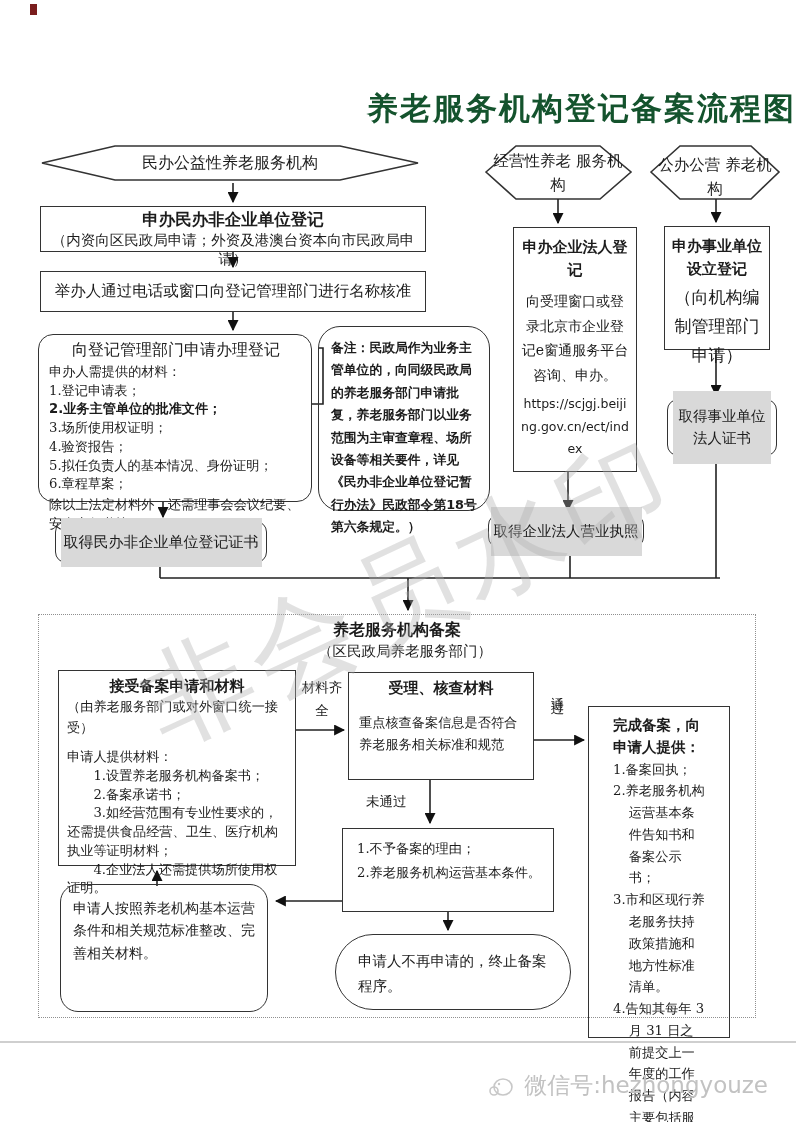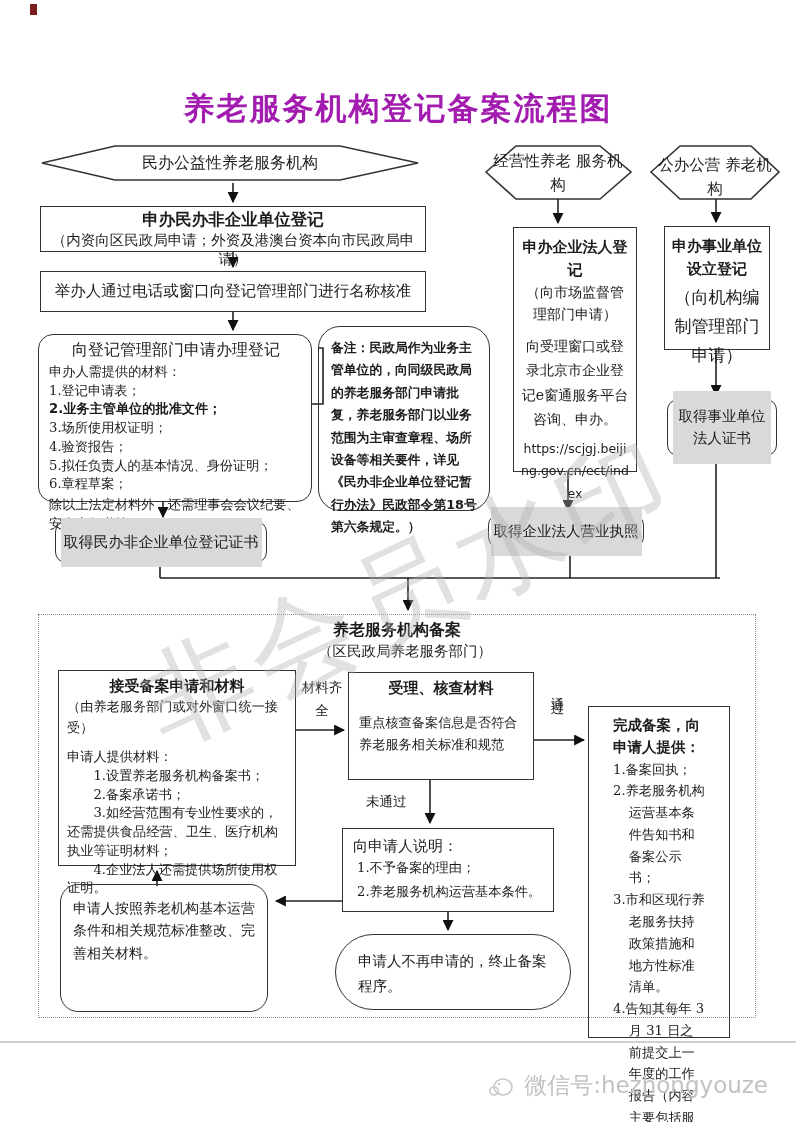--- a/index.html
+++ b/index.html
@@ -8,22 +8,22 @@
   svg.lines{position:absolute;left:0;top:0;z-index:1;}
   .abs{position:absolute;z-index:2;box-sizing:border-box;}
   .box{border:1.6px solid #333;background:transparent;}
   .dottedbox{border:1.4px dotted #8f8f8f;}
   .rounded{border-radius:11px;}
   .rounded-lg{border-radius:22px;}
   .stadium{border-radius:40px;}
   .ctr{display:flex;align-items:center;justify-content:center;text-align:center;flex-direction:column;}
   .btitle{font-family:"DejaVu Sans","Liberation Sans",sans-serif;font-weight:bold;}
   .hl{background:#d9d9d9;padding:15px 3px;}
-  h1#title{position:absolute;left:0;top:88px;width:100%;margin:0;text-align:center;z-index:2;
-     font-size:31px;letter-spacing:2px;font-weight:bold;color:#a21caf;
+  h1#title{position:absolute;left:0;top:88px;width:100%;margin:0;text-align:right;z-index:2;
+     font-size:31px;letter-spacing:2px;font-weight:bold;color:#14532d;
      font-family:"DejaVu Serif","Liberation Serif",serif;}
   .hextext{font-size:15.5px;line-height:1.55;}
   .item{font-size:13.2px;line-height:1.42;}
   .hang{padding-left:1.2em;text-indent:-1.2em;}
   .ind2{text-indent:2em;}
   .wm{position:absolute;z-index:50;pointer-events:none;font-size:108px;letter-spacing:6px;
       color:rgba(175,175,175,0.38);font-family:"DejaVu Sans","Liberation Sans",sans-serif;
       white-space:nowrap;transform:rotate(-25deg);transform-origin:left center;}
   .footer-line{position:absolute;left:0;top:1041px;width:796px;height:2px;background:#cfcfcf;z-index:2;}
   .wechat{position:absolute;right:28px;top:1070px;z-index:2;display:flex;align-items:center;gap:8px;
@@ -97,21 +97,20 @@
   </div>
 
   <div class="abs box rounded ctr" style="left:55px;top:521px;width:212px;height:42px;">
     <span class="hl" style="font-size:15px;">取得民办非企业单位登记证书</span>
   </div>
 
   <div class="abs box rounded-lg btitle" style="left:318px;top:326px;width:172px;height:185px;padding:10px 12px;font-size:12.8px;line-height:1.75;">备注：民政局作为业务主管单位的，向同级民政局的养老服务部门申请批复，养老服务部门以业务范围为主审查章程、场所设备等相关要件，详见《民办非企业单位登记暂行办法》民政部令第18号第六条规定。）</div>
 
   <div class="abs box" style="left:513px;top:227px;width:124px;height:245px;padding:8px 6px;text-align:center;">
     <div class="btitle" style="font-size:15px;line-height:1.5;">申办企业法人登记</div>
-    <div style="font-size:14px;line-height:1.6;">（向市场监督管理部门申请）</div>
     <div style="font-size:14px;line-height:1.75;margin-top:8px;">向受理窗口或登录北京市企业登记e窗通服务平台咨询、申办。</div>
     <div style="font-size:12.5px;line-height:1.8;margin-top:6px;font-family:'DejaVu Sans','Liberation Sans',sans-serif;word-break:break-all;">https://scjgj.beijing.gov.cn/ect/index</div>
   </div>
 
   <div class="abs box rounded ctr" style="left:488px;top:514px;width:156px;height:34px;">
     <span class="hl" style="font-size:14.5px;">取得企业法人营业执照</span>
   </div>
 
   <div class="abs box" style="left:664px;top:226px;width:106px;height:124px;padding:8px 6px;text-align:center;">
     <div class="btitle" style="font-size:15px;line-height:1.5;">申办事业单位设立登记</div>
@@ -148,21 +147,20 @@
 
   <div class="abs box" style="left:588px;top:658px;width:142px;height:332px;padding:8px 24px;margin-top:48px;">
     <div class="btitle" style="font-size:14.5px;line-height:1.5;">完成备案，向申请人提供：</div>
     <div class="item hang" style="line-height:1.65;">1.备案回执；</div>
     <div class="item hang" style="line-height:1.65;">2.养老服务机构运营基本条件告知书和备案公示书；</div>
     <div class="item hang" style="line-height:1.65;">3.市和区现行养老服务扶持政策措施和地方性标准清单。</div>
     <div class="item hang" style="line-height:1.65;">4.告知其每年 3 月 31 日之前提交上一年度的工作报告（内容主要包括服务范围、服务质量、运营管理等情况）。</div>
   </div>
 
   <div class="abs box" style="left:342px;top:828px;width:212px;height:84px;padding:8px 10px;">
-    <div style="font-size:15px;">向申请人说明：</div>
     <div class="item" style="line-height:1.8;padding-left:4px;">1.不予备案的理由；</div>
     <div class="item" style="line-height:1.8;padding-left:4px;">2.养老服务机构运营基本条件。</div>
   </div>
 
   <div class="abs box" style="left:60px;top:884px;width:208px;height:128px;border-radius:18px;padding:12px 12px;font-size:14px;line-height:1.6;">申请人按照养老机构基本运营条件和相关规范标准整改、完善相关材料。</div>
 
   <div class="abs box stadium" style="left:335px;top:934px;width:236px;height:76px;padding:14px 22px;font-size:14.5px;line-height:1.7;">申请人不再申请的，终止备案程序。</div>
 
   <div class="wm" style="left:150px;top:640px;">非会员水印</div>
 

